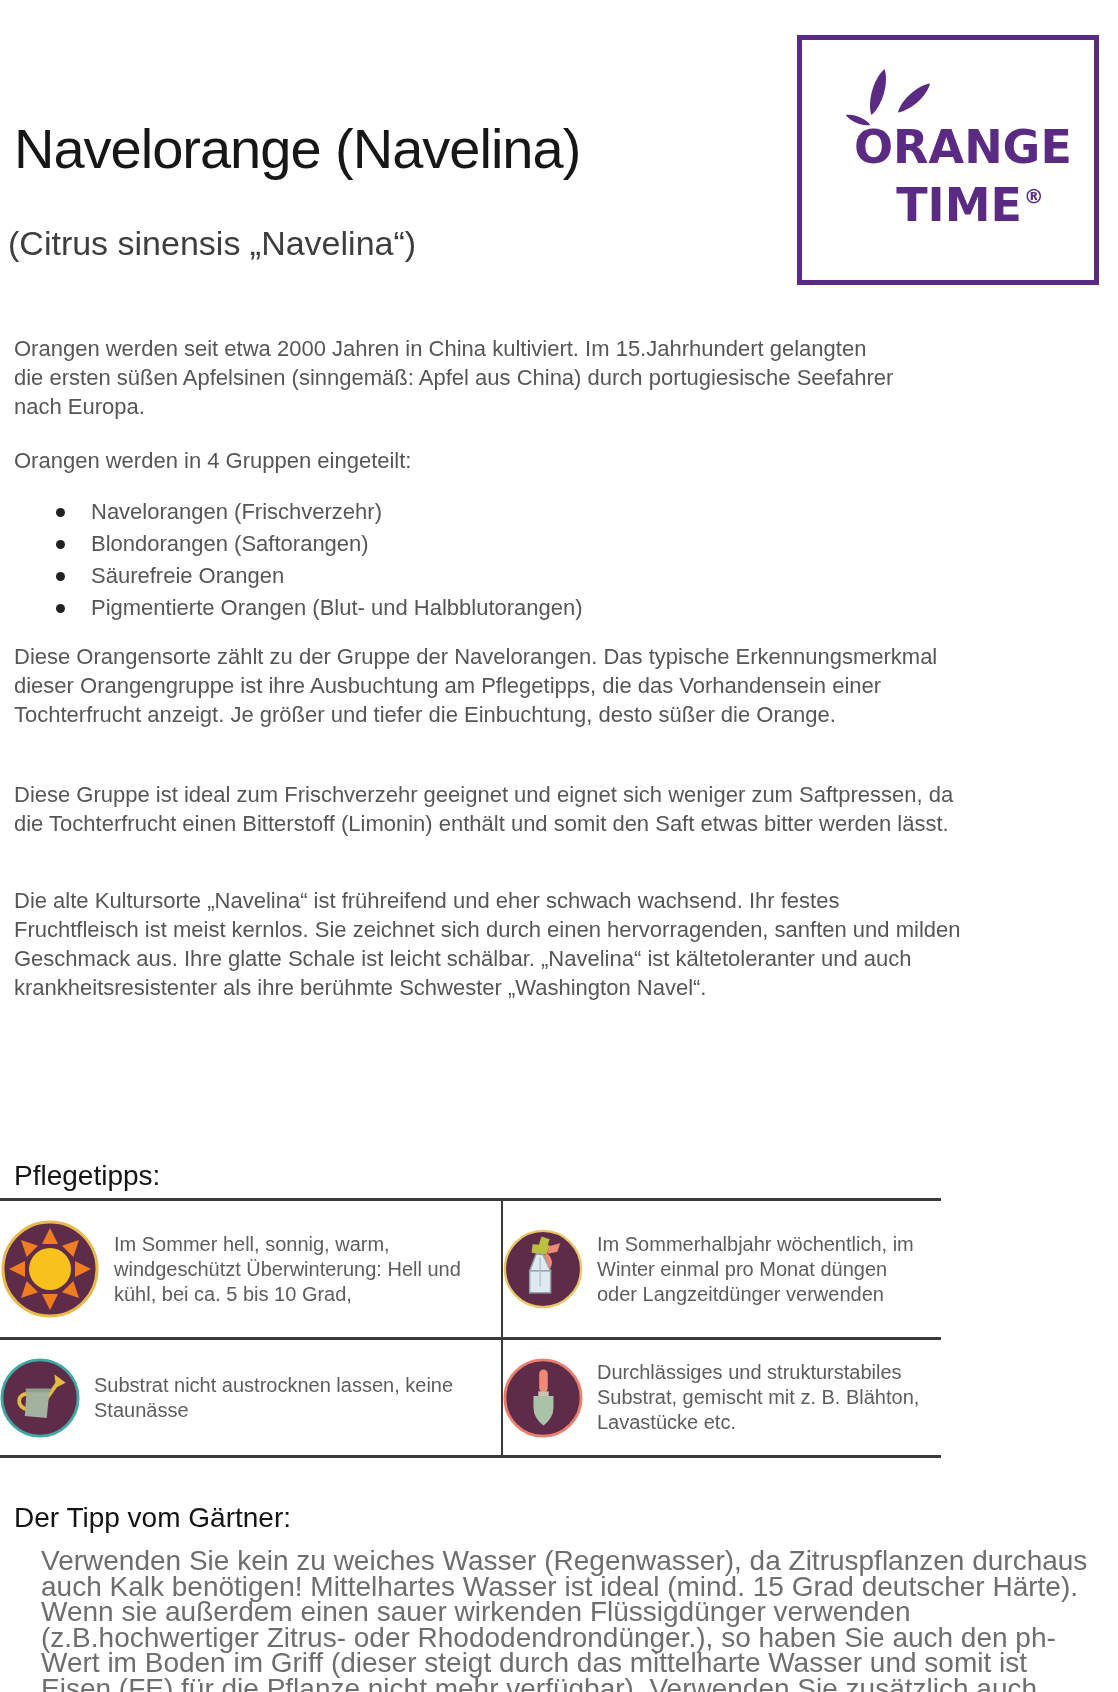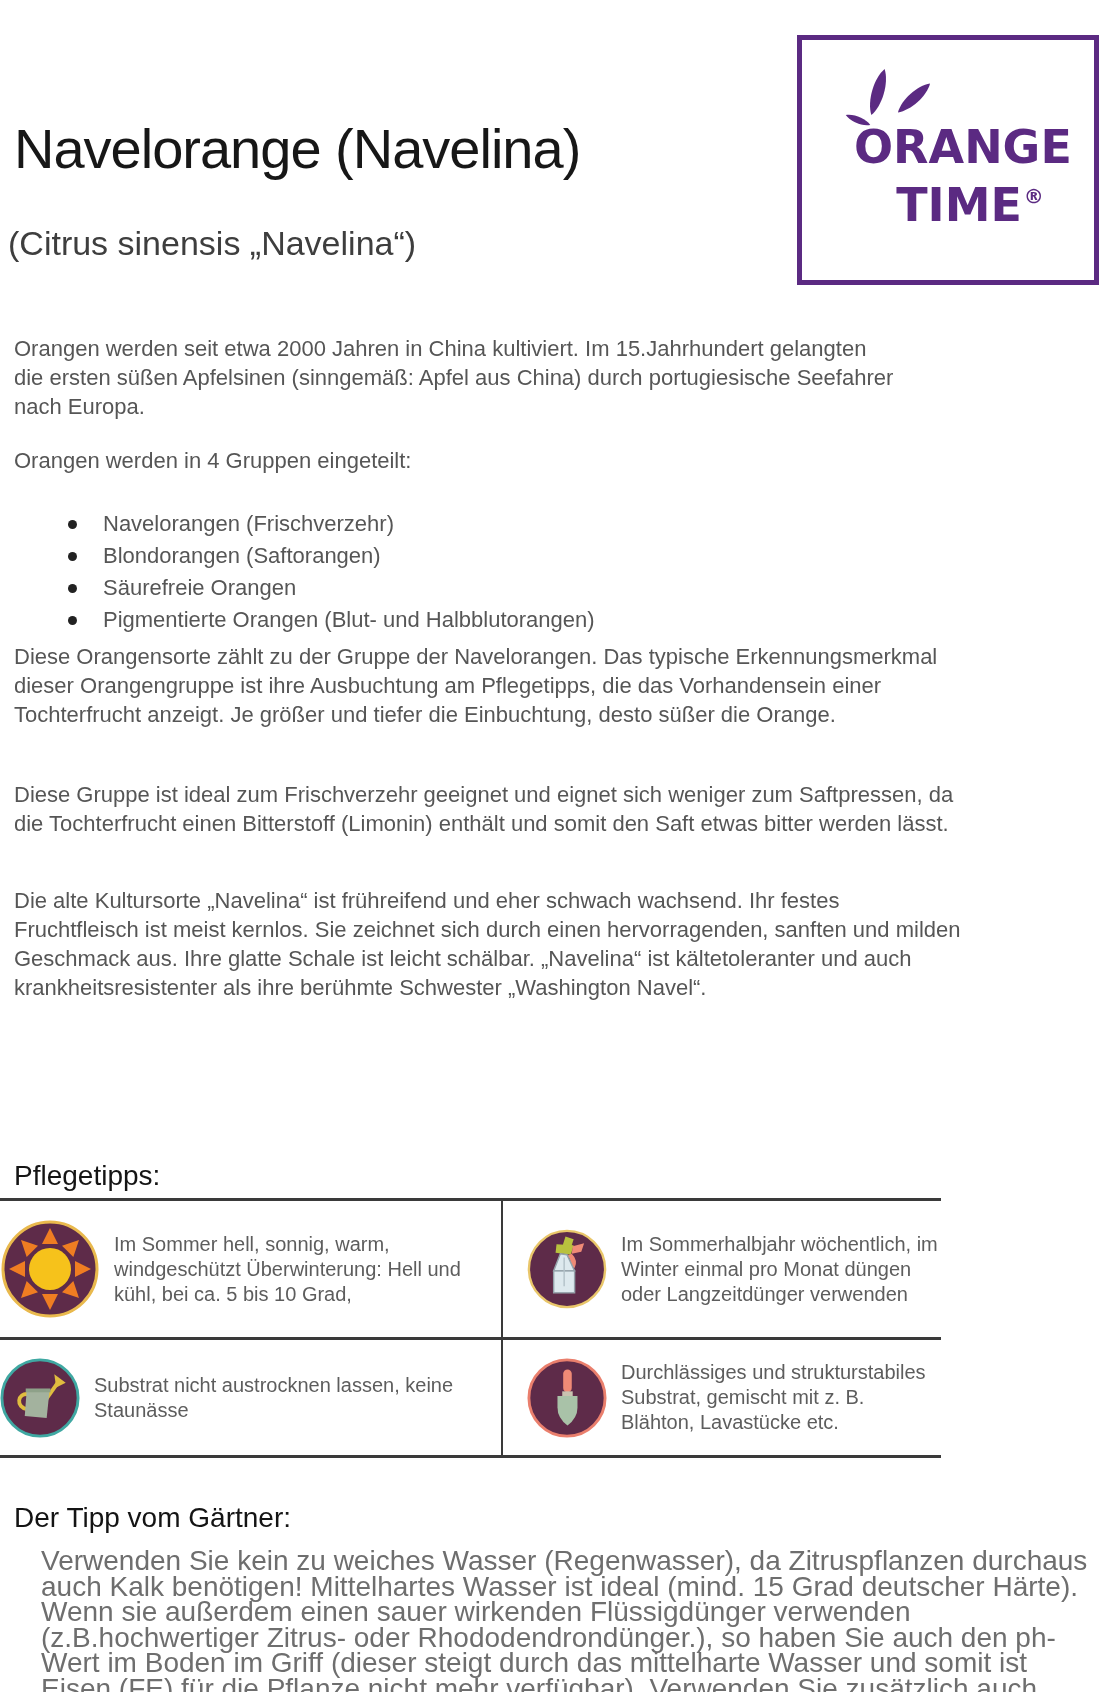--- a/index.html
+++ b/index.html
@@ -77,21 +77,21 @@
     line-height:29px;
     font-weight:300;
     color:#565656;
   }
   .p-intro{top:334px; width:880px;}
   .p-groups-lead{top:446px; width:900px;}
   .bullet-list{
     position:absolute;
     left:50px; top:496px;
     width:800px;
-    margin:12px; padding:0;
+    margin:0; padding:0;
     list-style:none;
   }
   .bullet-list li{
     display:flex;
     align-items:center;
     height:32px;
     font-size:22px;
     font-weight:300;
     color:#565656;
   }
@@ -134,21 +134,21 @@
   .tips-row{display:flex;}
   .tips-row.first{height:136px;border-bottom:3px solid #3a3a3a;}
   .tips-row.second{height:115px;}
   .tip-cell{
     display:flex;
     align-items:center;
     box-sizing:border-box;
     overflow:hidden;
   }
   .tip-cell.left{width:503px;border-right:2px solid #3a3a3a;padding-left:0;}
-  .tip-cell.right{width:436px;padding-left:24px;}
+  .tip-cell.right{width:436px;padding-left:0;}
   .tip-icon{flex:0 0 auto;margin-right:14px;line-height:0;}
   .tip-text{
     font-size:20px;
     line-height:25px;
     font-weight:300;
     color:#5d5d5d;
   }
   .tip-cell.left .tip-text{width:372px;}
   .tip-cell.right .tip-text{width:330px;}
 </style>

